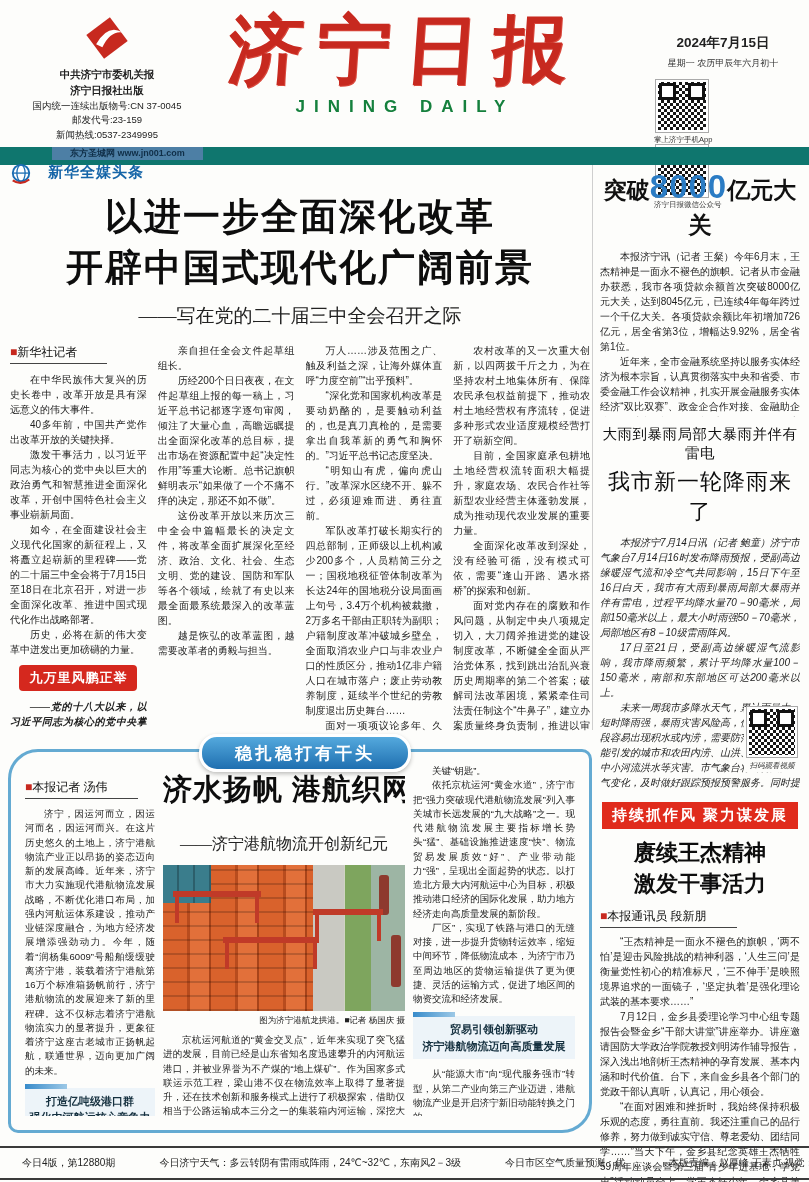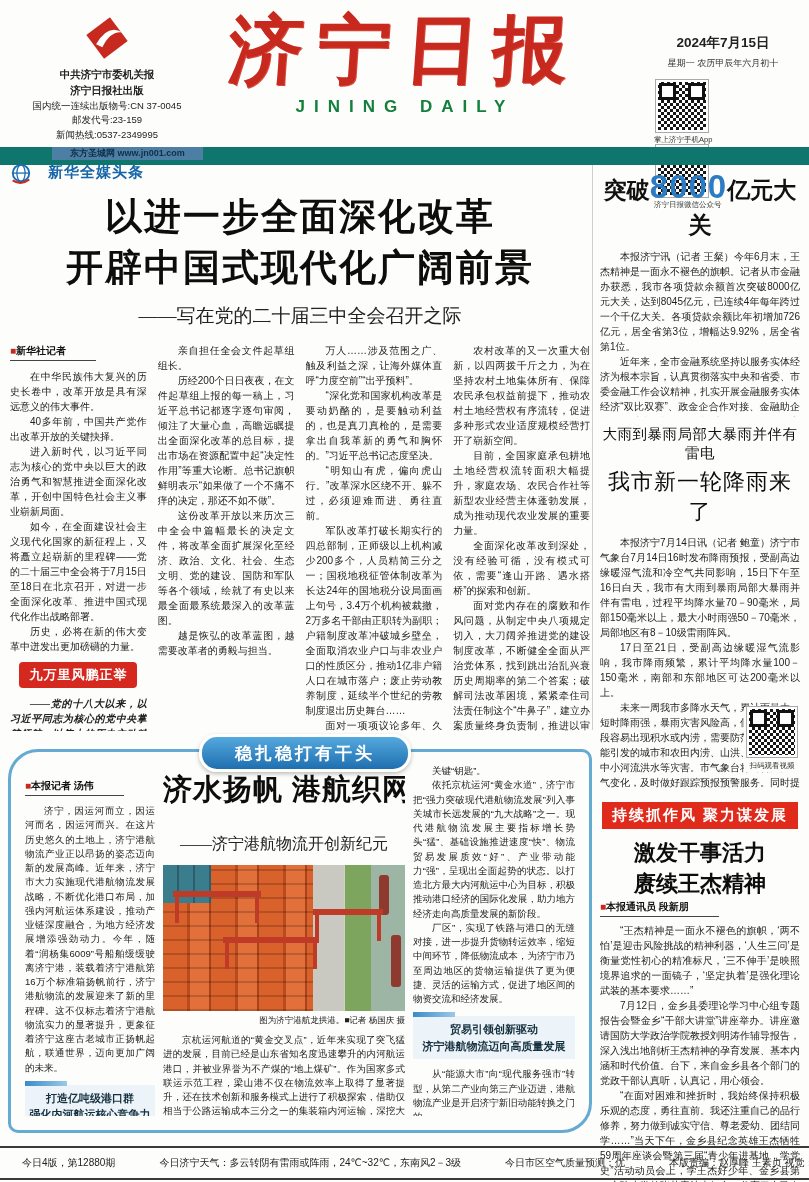--- a/index.html
+++ b/index.html
@@ -35,46 +35,46 @@
   .lead{position:absolute;left:10px;top:163px;width:580px;height:570px;}
   .badge{display:flex;align-items:flex-start;gap:16px;}
   .badge-label{font-size:15px;font-weight:bold;color:#1565a8;letter-spacing:1px;}
   .lead-h1{margin-top:6px;text-align:center;font-weight:bold;color:#0d0d0d;
            font-size:37px;line-height:1.38;letter-spacing:2px;}
   .lead-sub{margin-top:10px;text-align:center;font-family:"Liberation Serif","DejaVu Serif",serif;
             font-size:19px;color:#222;}
   .lead-cols{position:absolute;left:0;top:180px;width:580px;height:388px;display:flex;gap:11px;}
   .col{flex:1;overflow:hidden;font-size:10px;line-height:1.5;color:#222;}
   .col p,.story-body p,.f-text p{margin:0;text-indent:2em;text-align:justify;}
-  .byline{font-size:10px;font-weight:bold;color:#111;border-bottom:1px solid #444;
+  .byline{font-size:12px;font-weight:normal;color:#111;border-bottom:1px solid #444;
           padding:0 30px 2px 0;margin-bottom:8px;width:fit-content;}
   .byline .sq{color:#c7291f;}
   .redbox{background:#d5281e;color:#fff;font-weight:bold;font-size:13px;text-align:center;
           border-radius:4px;padding:3px 10px;margin:8px auto;width:fit-content;letter-spacing:1px;}
   .em-lead p:first-child{font-weight:bold;font-style:italic;
           font-family:"Liberation Serif","DejaVu Serif",serif;}
   
   .vrule{position:absolute;left:592px;top:165px;width:1px;height:565px;background:#cfcfcf;}
   .sidebar{position:absolute;left:600px;top:165px;width:200px;height:962px;}
   .s1-title{text-align:center;font-family:"Liberation Serif","DejaVu Serif",serif;
             font-weight:bold;font-size:23px;line-height:1.35;color:#111;}
   .s1-big{color:#2b7cc4;font-size:33px;font-family:"Liberation Sans",sans-serif;letter-spacing:1px;}
   .story-body{margin-top:8px;font-size:10px;line-height:1.5;color:#222;overflow:hidden;}
   .s2{margin-top:8px;}
   .s2-kicker{text-align:center;font-size:14.5px;color:#111;letter-spacing:.5px;}
   .s2-title{text-align:center;font-weight:normal;font-size:22px;color:#0d0d0d;margin-top:4px;letter-spacing:1px;}
-  .s2-body{position:relative;height:253px;}
+  .s2-body{position:relative;height:253px;font-style:italic;}
   .s2-qr{position:absolute;right:0;bottom:16px;width:56px;text-align:center;background:#fdfdfb;}
   .s2-qr .qr{width:46px;height:46px;}
   .s3{margin-top:14px;}
   .s3-banner{background:#e02b1c;color:#fff;font-weight:bold;font-size:15px;text-align:center;
              padding:4px 0;letter-spacing:2px;margin:0 2px;}
   .s3-title{text-align:center;font-family:"Liberation Serif","DejaVu Serif",serif;font-weight:bold;
             font-size:22px;line-height:1.45;color:#0d0d0d;margin-top:8px;}
-  .s3-byline{margin:0 0 6px;}
+  .s3-byline{margin:8px 0 6px;}
   
   .feature{position:absolute;left:8px;top:749px;width:578px;height:378px;border:3px solid #64aad2;
            border-radius:30px 10px 30px 10px;background:#fdfdfb;}
   .f-banner{position:absolute;left:188px;top:-18px;width:206px;height:32px;border-radius:18px;
             background:linear-gradient(180deg,#54a9dd,#1f6fb0);border:3px solid #fff;
             box-shadow:0 2px 4px rgba(0,0,0,.25);display:flex;align-items:center;justify-content:center;}
   .f-banner-text{color:#fff;font-weight:bold;font-size:17px;letter-spacing:3px;}
   .f-colA{position:absolute;left:14px;top:26px;width:130px;height:338px;overflow:hidden;}
   .f-text{font-size:9.5px;line-height:1.5;color:#222;}
   .f-subhead{margin:10px 0 8px;background:#edf4f9;padding:5px 2px;text-align:center;
@@ -165,21 +165,21 @@
       <div>以进一步全面深化改革</div>
       <div>开辟中国式现代化广阔前景</div>
     </div>
     <div class="lead-sub">——写在党的二十届三中全会召开之际</div>
     <div class="lead-cols">
       <div class="col">
         <div class="byline"><span class="sq">■</span><span>新华社记者</span></div>
         <div>
             <p>在中华民族伟大复兴的历史长卷中，改革开放是具有深远意义的伟大事件。</p>
             <p>40多年前，中国共产党作出改革开放的关键抉择。</p>
-            <p>进入新时代，以习近平同志为核心的党中央以巨大的政治勇气和智慧推进全面深化改革，开创中国特色社会主义事业崭新局面。</p>
+            <p>激发干事活力，以习近平同志为核心的党中央以巨大的政治勇气和智慧推进全面深化改革，开创中国特色社会主义事业崭新局面。</p>
             <p>如今，在全面建设社会主义现代化国家的新征程上，又将矗立起崭新的里程碑——党的二十届三中全会将于7月15日至18日在北京召开，对进一步全面深化改革、推进中国式现代化作出战略部署。</p>
             <p>历史，必将在新的伟大变革中迸发出更加磅礴的力量。</p>
           </div>
         <div class="redbox">九万里风鹏正举</div>
         <div class="em-lead">
             <p>——党的十八大以来，以习近平同志为核心的党中央掌舵领航，以伟大的历史主动精神、巨大的政治勇气和智慧，掀起全面深化改革的春江大潮</p>
           </div>
       </div>
       <div class="col">
           <p>亲自担任全会文件起草组组长。</p>
@@ -231,22 +231,22 @@
         <div class="s2-qr">
           <div class="qr"></div>
           <div class="qr-cap">扫码观看视频</div>
         </div>
       </div>
     </div>
 
     <div class="s3">
       <div class="s3-banner">持续抓作风  聚力谋发展</div>
       <div class="s3-title">
+        <div>赓续王杰精神</div>
         <div>激发干事活力</div>
-        <div>赓续王杰精神</div>
       </div>
       <div class="byline s3-byline"><span class="sq">■</span><span>本报通讯员 段新朋</span></div>
       <div class="story-body" style="height:332px;margin-top:0;">
           <p>“王杰精神是一面永不褪色的旗帜，‘两不怕’是迎击风险挑战的精神利器，‘人生三问’是衡量党性初心的精准标尺，‘三不伸手’是映照境界追求的一面镜子，‘坚定执着’是强化理论武装的基本要求……”</p>
           <p>7月12日，金乡县委理论学习中心组专题报告会暨金乡“干部大讲堂”讲座举办。讲座邀请国防大学政治学院教授刘明涛作辅导报告，深入浅出地剖析王杰精神的孕育发展、基本内涵和时代价值。台下，来自金乡县各个部门的党政干部认真听，认真记，用心领会。</p>
           <p>“在面对困难和挫折时，我始终保持积极乐观的态度，勇往直前。我还注重自己的品行修养，努力做到诚实守信、尊老爱幼、团结同学……”当天下午，金乡县纪念英雄王杰牺牲59周年座谈会暨第三届“青少年进基地，学党史”活动动员会上，学王杰好少年、金乡县第二实验小学的张芯童站上舞台，分享了自己在王杰精神熏陶下的学习和生活。跟她一样，分享感悟体会的还有几位学王杰好青年，他们来自不同的工作岗位。</p>
         </div>
     </div>
   </div>
 

